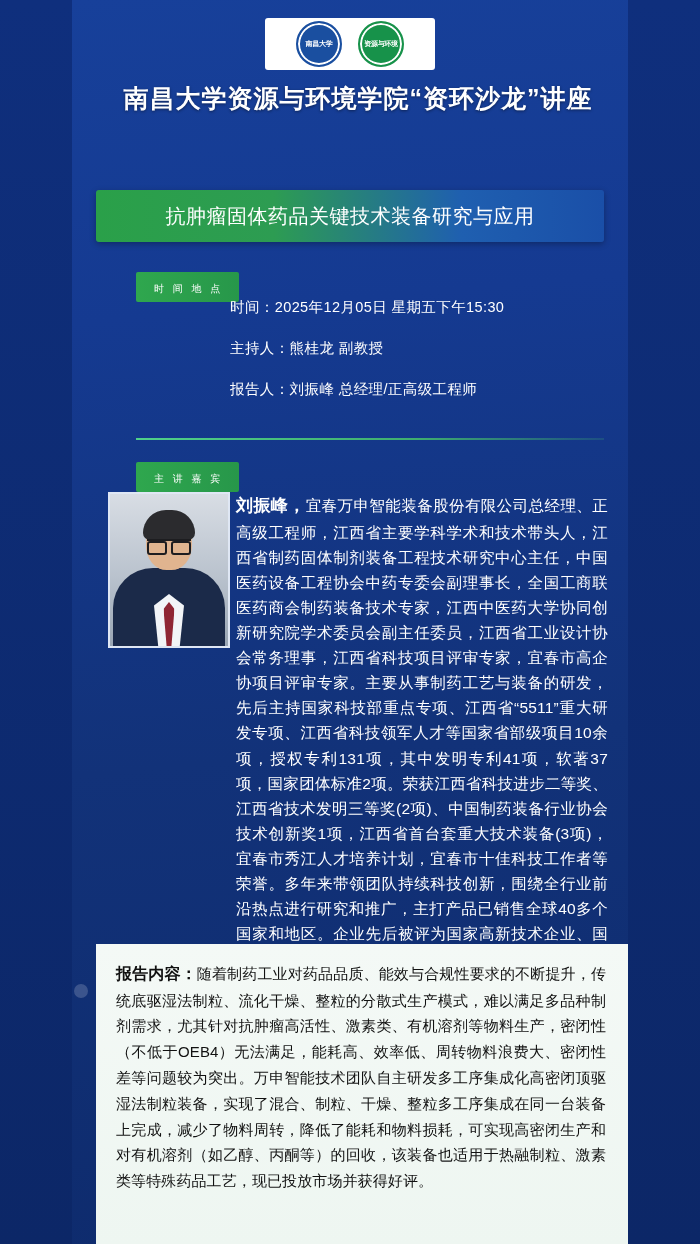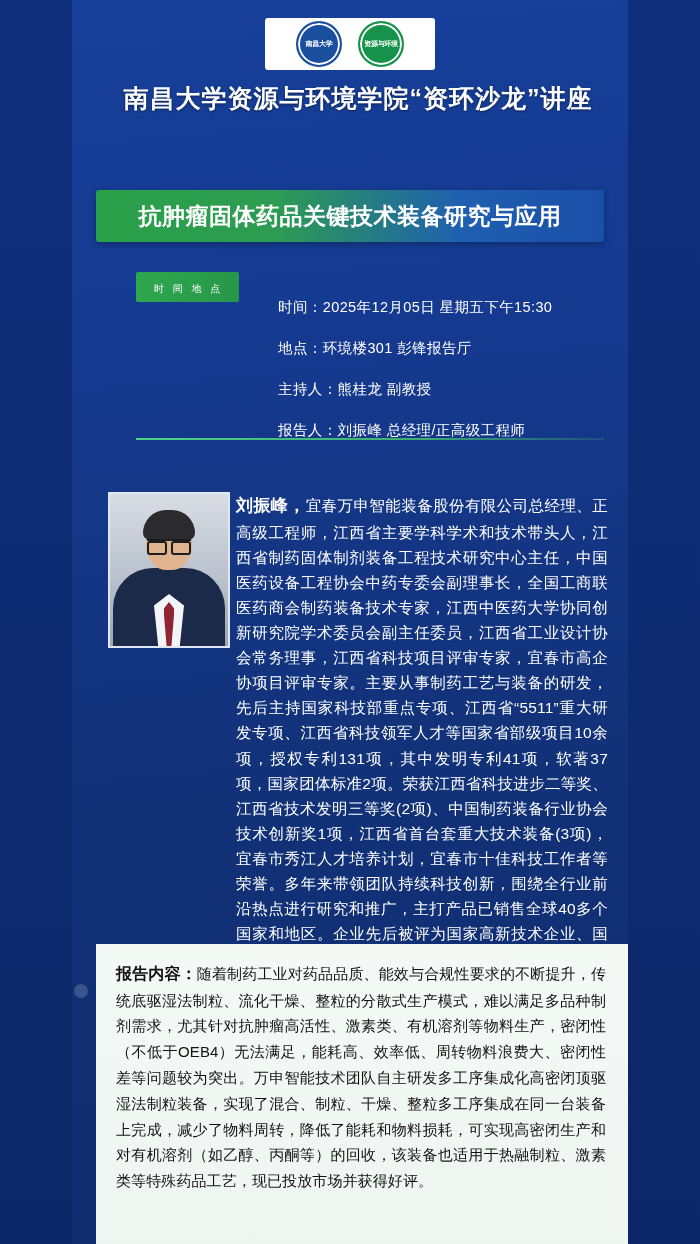--- a/index.html
+++ b/index.html
@@ -108,22 +108,22 @@
     height: 52px;
     background: linear-gradient(90deg, #2aa049 0%, #2d9c52 35%, #1f5fb0 72%, #1a4fa8 100%);
     border-radius: 3px;
     display: flex;
     align-items: center;
     justify-content: center;
     box-shadow: 0 2px 6px rgba(0,0,0,0.3);
   }
   .topic-banner span {
     color: #ffffff;
-    font-size: 23px;
-    font-weight: bold;
+    font-size: 20px;
+    font-weight: normal;
     letter-spacing: 0.5px;
   }
 
   
   .tag {
     position: absolute;
     background: linear-gradient(90deg, #2fa74e 0%, #27974a 100%);
     color: #ffffff;
     font-size: 10px;
     font-weight: normal;
@@ -135,21 +135,20 @@
   #tag-guest { top: 462px; left: 136px; }
 
   
   .info-list {
     position: absolute;
     top: 298px;
     left: 230px;
     right: 96px;
     color: #ffffff;
     font-size: 14.5px;
-    margin-left: 48px;
   }
   .info-list .row {
     margin-bottom: 22px;
     letter-spacing: 0.4px;
   }
 
   .divider {
     position: absolute;
     top: 438px;
     left: 136px;
@@ -315,27 +314,27 @@
   </div>
 
   <div class="topic-banner">
     <span>抗肿瘤固体药品关键技术装备研究与应用</span>
   </div>
 
   <div class="tag" id="tag-time">时 间 地 点</div>
 
   <div class="info-list">
     <div class="row">时间：2025年12月05日 星期五下午15:30</div>
-    <div class="row">地点：环境楼301  彭锋报告厅</div>
     <div class="row">主持人：熊桂龙  副教授</div>
     <div class="row">报告人：刘振峰  总经理/正高级工程师</div>
   </div>
 
   <div class="divider"></div>
 
+  <div class="tag" id="tag-guest">主 讲 嘉 宾</div>
 
   <div class="photo">
     <div class="bg"></div>
     <div class="body"></div>
     <div class="shirt"></div>
     <div class="tie"></div>
     <div class="head"></div>
     <div class="hair"></div>
     <div class="glasses"></div>
   </div>

